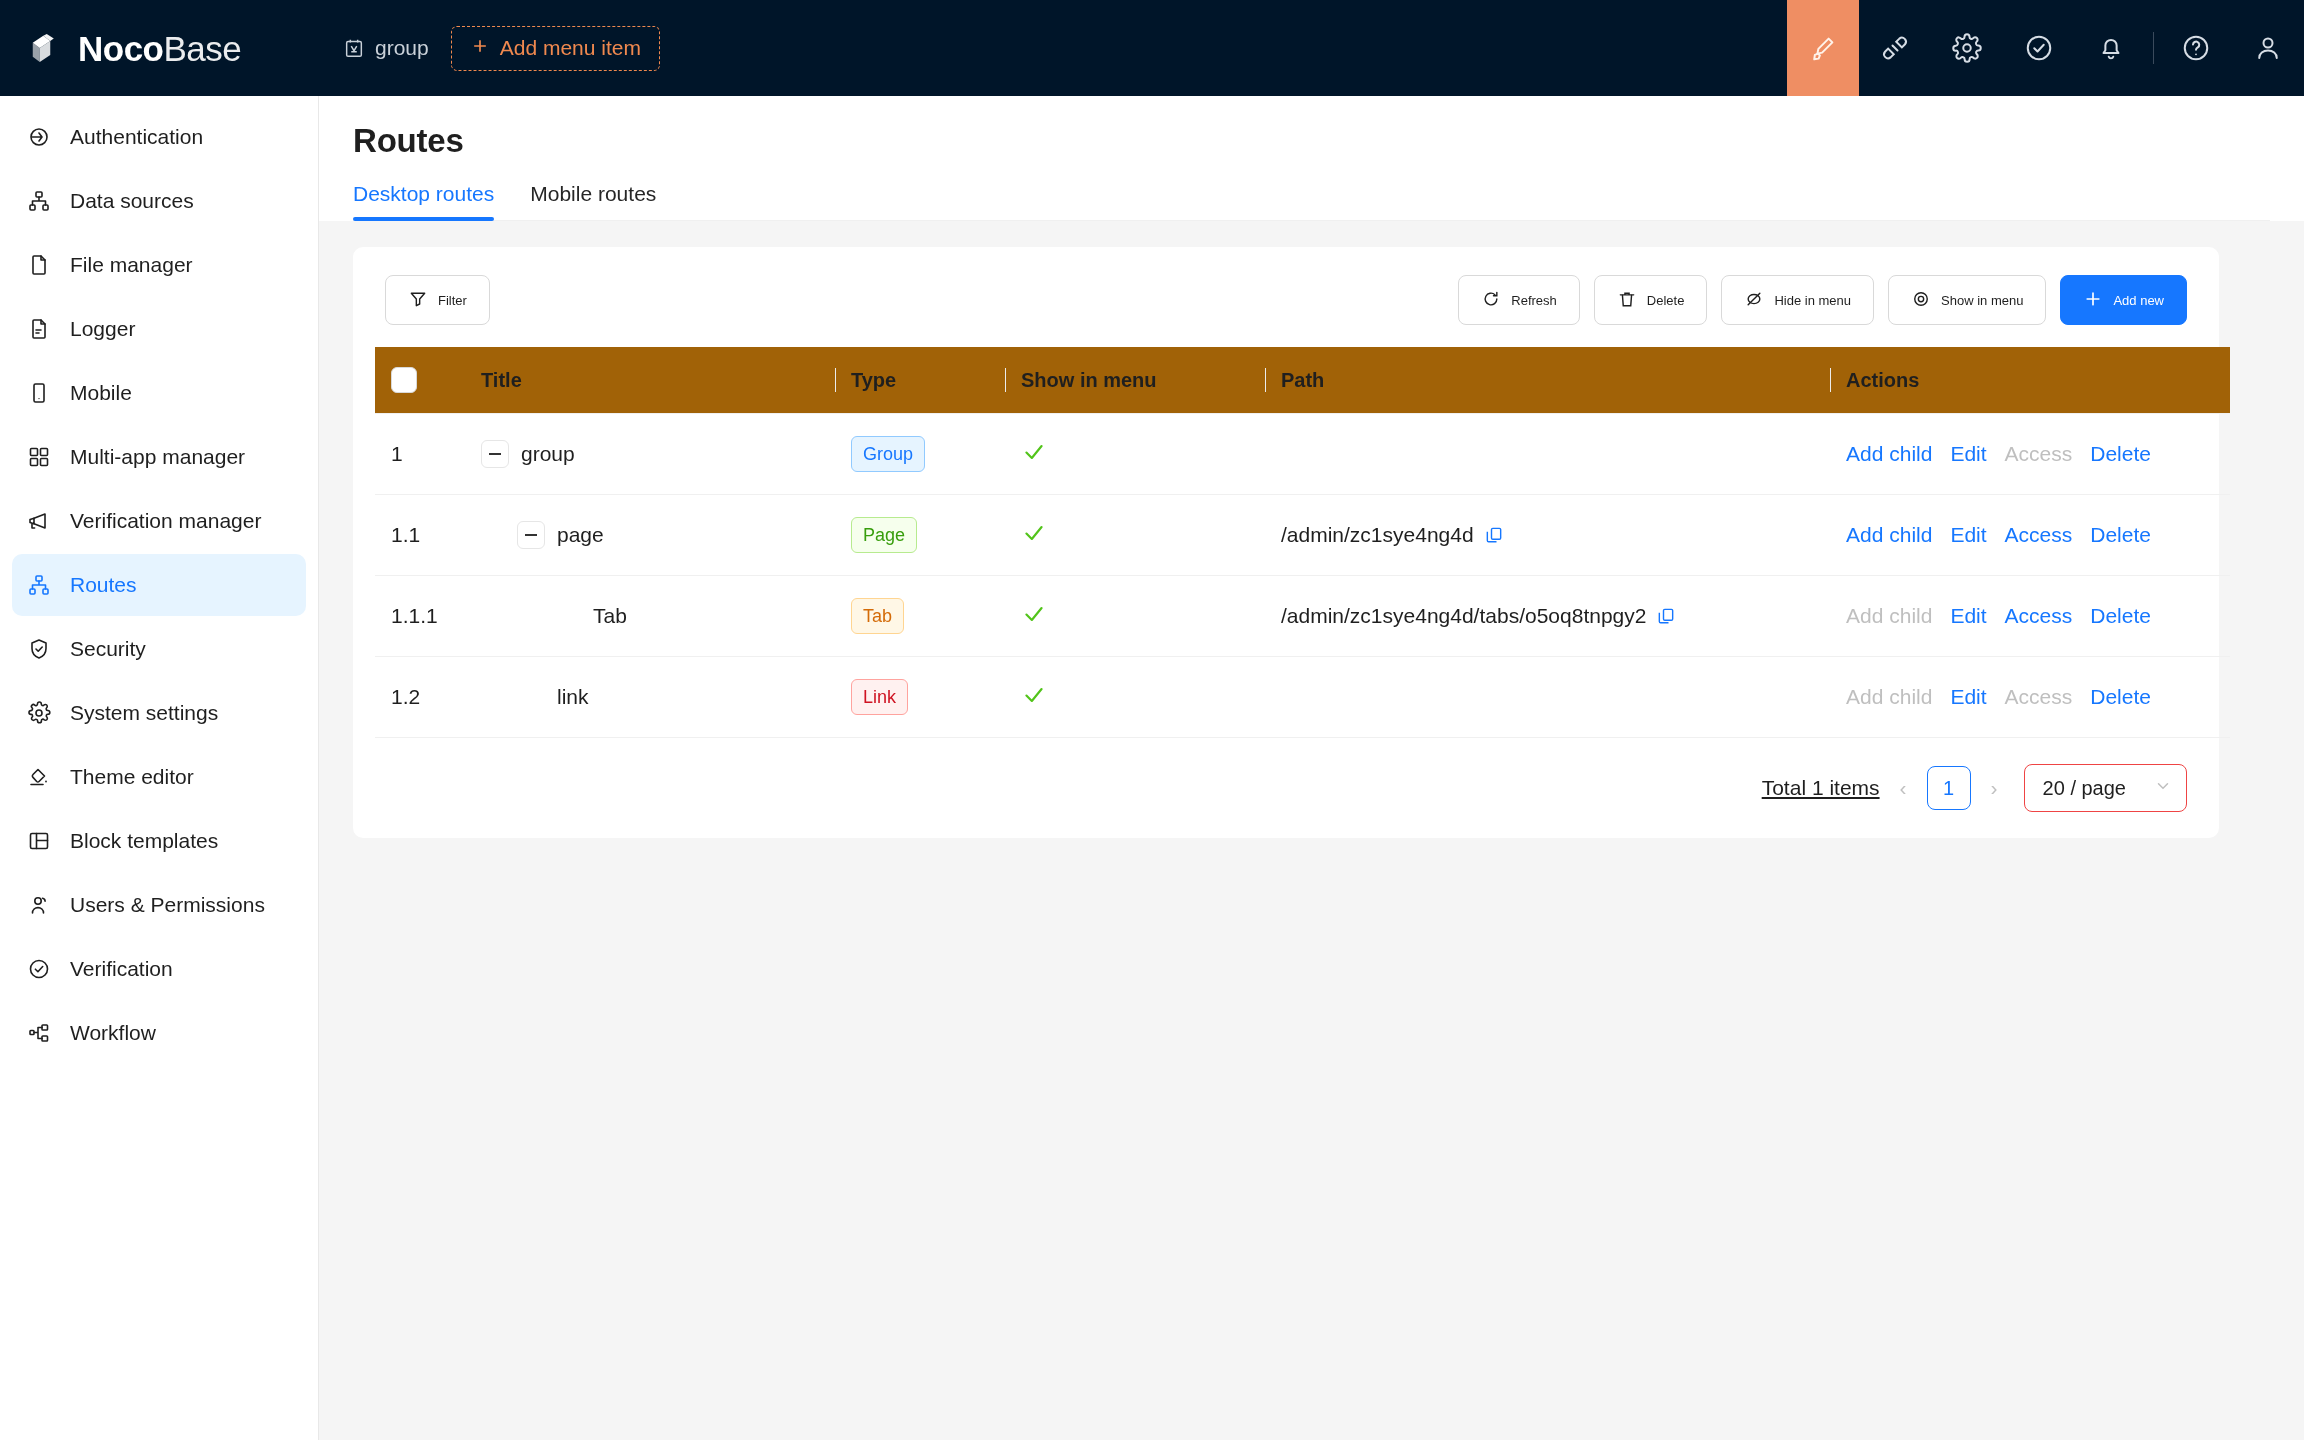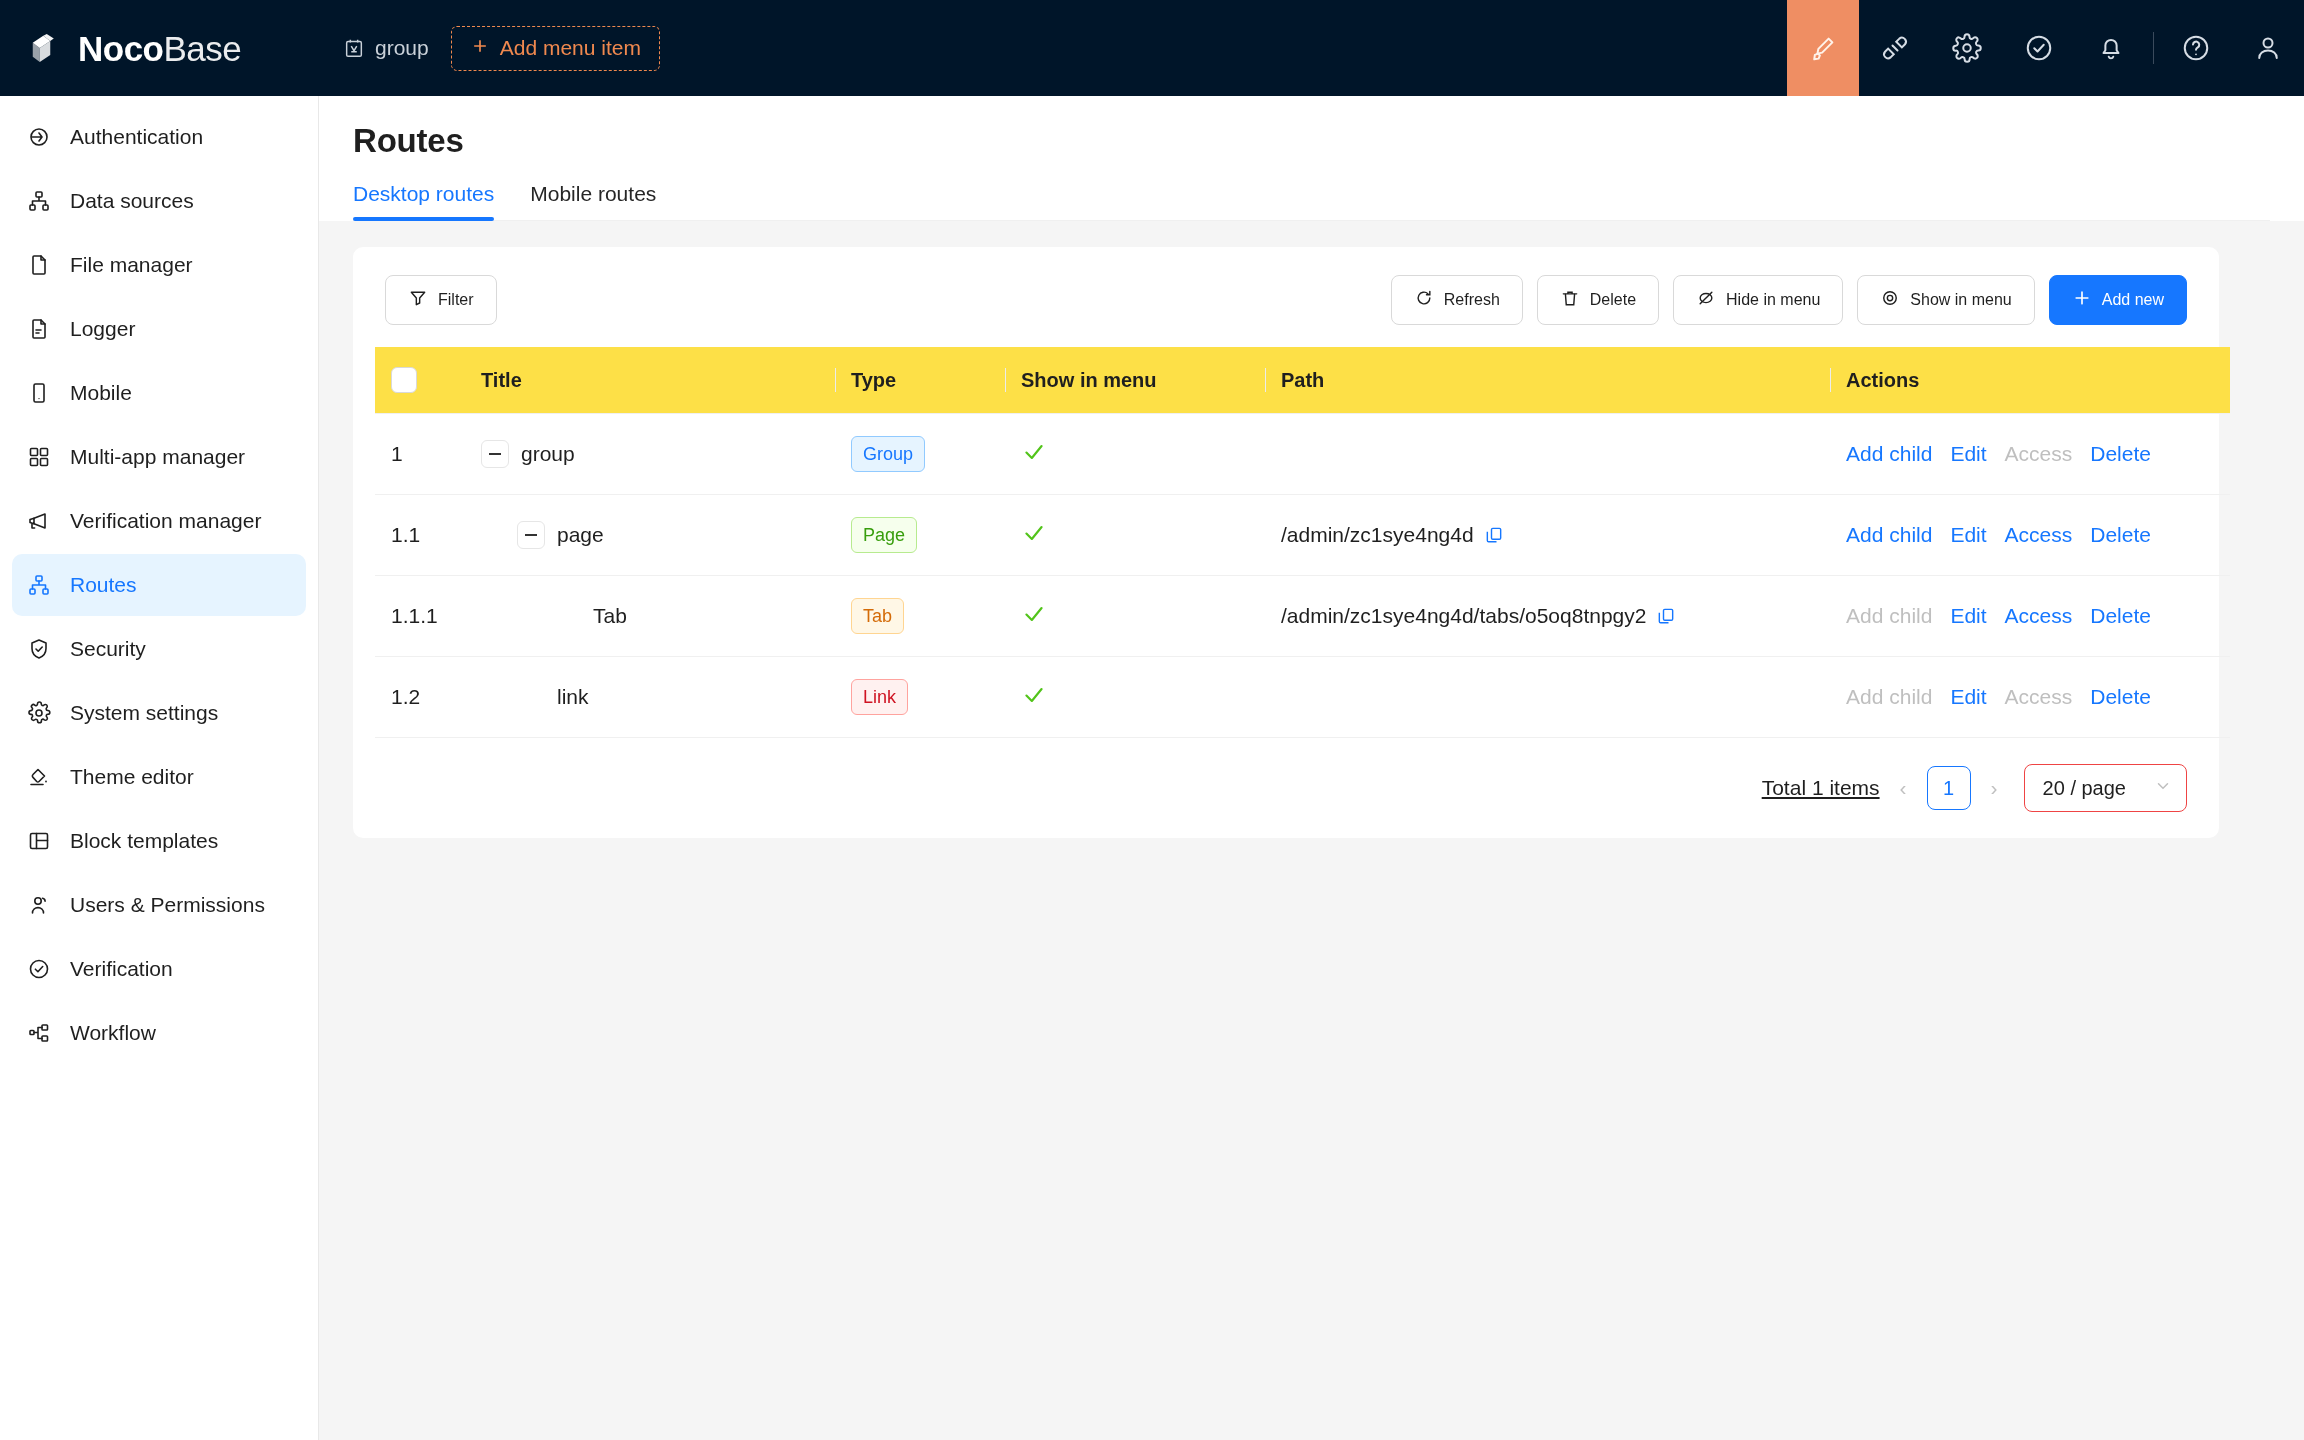--- a/index.html
+++ b/index.html
@@ -137,32 +137,32 @@
   
   .toolbar { display: flex; align-items: center; justify-content: space-between; padding: 6px 10px 0 10px; }
   .btn {
     display: inline-flex; align-items: center; gap: 10px;
     height: 50px;
     padding: 0 22px;
     border: 1px solid #d9d9d9;
     border-radius: 8px;
     background: #ffffff;
     color: #1f1f1f;
-    font-size: 16px;
+    font-size: 13px;
     font-family: inherit;
     cursor: pointer;
     white-space: nowrap;
   }
   .toolbar-right { display: flex; align-items: center; gap: 14px; }
   .btn.primary { background: #1677ff; border-color: #1677ff; color: #ffffff; font-weight: 400; }
 
   
   table.routes { width: 100%; border-collapse: collapse; margin-top: 22px; table-layout: fixed; }
   table.routes thead th {
-    background: #fde047;
+    background: #a16207;
     font-size: 20px;
     font-weight: 700;
     color: #1f1f1f;
     text-align: left;
     padding: 20px 16px;
     border-bottom: 1px solid #f0f0f0;
     position: relative;
   }
   table.routes thead th:not(:first-child)::before {
     content:""; position:absolute; left:0; top:50%; transform:translateY(-50%);

